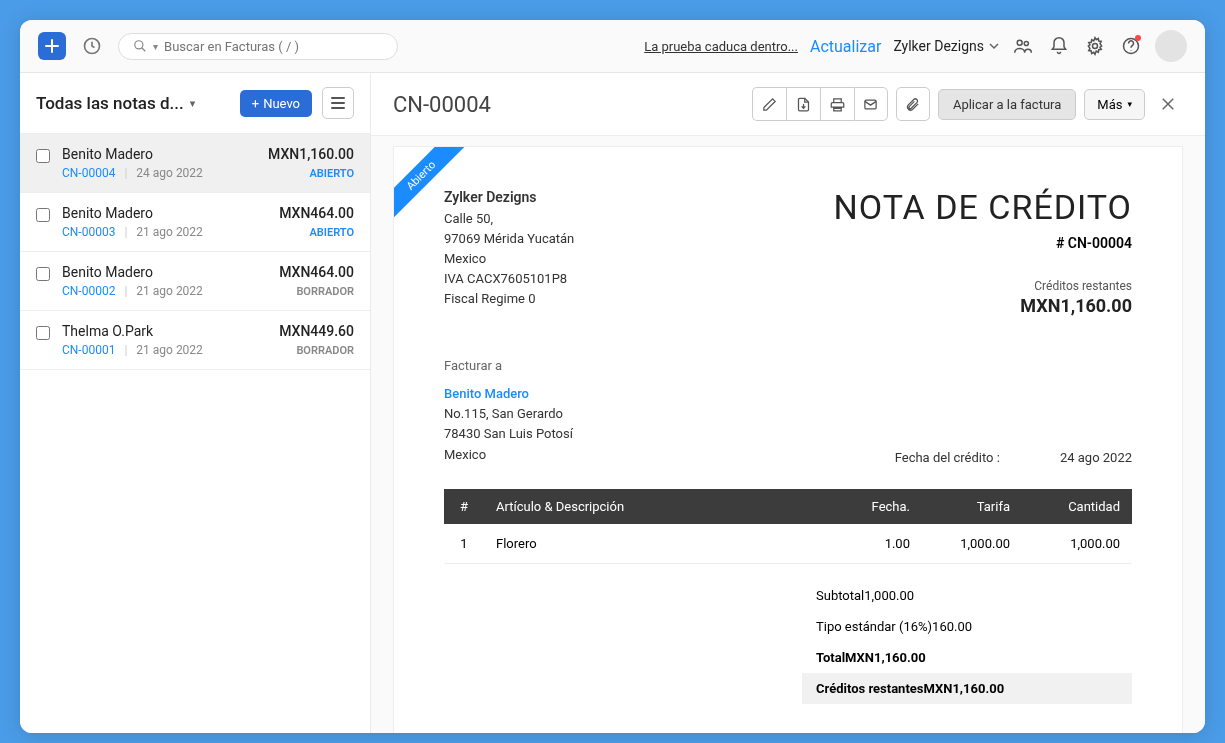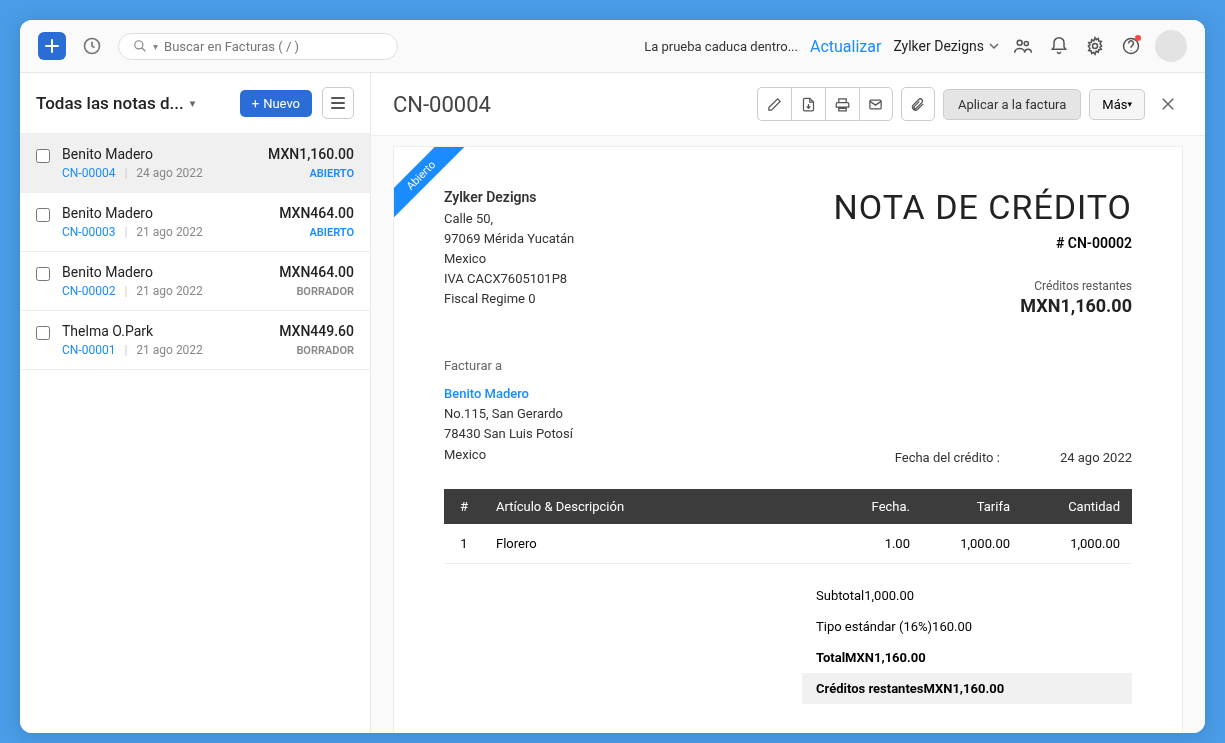--- a/index.html
+++ b/index.html
@@ -6,21 +6,21 @@
 body { background: #4a9ce8; display: flex; align-items: center; justify-content: center; min-height: 100vh; padding: 20px; }
 .app-window { background: #fff; border-radius: 12px; width: 1195px; height: 713px; overflow: hidden; display: flex; flex-direction: column; box-shadow: 0 2px 20px rgba(0,0,0,0.15); }
 .topbar { display: flex; align-items: center; padding: 10px 18px; gap: 12px; border-bottom: 1px solid #e6e6e6; background: #fafafa; }
 .plus-btn { width: 28px; height: 28px; background: #2b6dd6; border-radius: 6px; display: flex; align-items: center; justify-content: center; color: #fff; cursor: pointer; }
 .history-btn { width: 28px; height: 28px; display: flex; align-items: center; justify-content: center; color: #666; cursor: pointer; }
 .search-wrap { display: flex; align-items: center; background: #fff; border: 1px solid #ddd; border-radius: 20px; padding: 5px 14px; width: 280px; gap: 6px; }
 .search-wrap input { border: none; outline: none; font-size: 13px; flex: 1; color: #444; }
 .search-wrap .search-icon { color: #888; }
 .search-wrap .caret { color: #888; font-size: 10px; }
 .topbar-spacer { flex: 1; }
-.trial-text { font-size: 13px; color: #333; }
+.trial-text { font-size: 13px; color: #333; text-decoration: underline; }
 .trial-link { color: #1a8cff; cursor: pointer; }
 .org-name { font-size: 14px; color: #222; display: flex; align-items: center; gap: 5px; cursor: pointer; }
 .top-icon { width: 24px; height: 24px; display: flex; align-items: center; justify-content: center; color: #555; cursor: pointer; position: relative; }
 .notif-dot { position: absolute; top: 1px; right: 2px; width: 6px; height: 6px; background: #ff4444; border-radius: 50%; }
 .avatar { width: 32px; height: 32px; border-radius: 50%; background: #e3e3e3; }
 .main-area { display: flex; flex: 1; overflow: hidden; }
 .sidebar { width: 351px; border-right: 1px solid #eaeaea; display: flex; flex-direction: column; background: #fff; }
 .sidebar-header { display: flex; align-items: center; padding: 14px 16px; gap: 10px; border-bottom: 1px solid #eee; }
 .sidebar-title { font-size: 17px; font-weight: 500; color: #222; flex: 1; display: flex; align-items: center; gap: 6px; cursor: pointer; }
 .new-btn { background: #2b6dd6; color: #fff; border: none; border-radius: 5px; padding: 6px 12px; font-size: 13px; cursor: pointer; display: flex; align-items: center; gap: 4px; }
@@ -38,21 +38,21 @@
 .note-id { color: #1a8cff; }
 .note-sep { color: #ccc; margin: 0 6px; }
 .note-status { font-size: 11px; font-weight: 600; }
 .note-status.abierto { color: #1a8cff; }
 .note-status.borrador { color: #888; }
 .detail-pane { flex: 1; display: flex; flex-direction: column; overflow: hidden; }
 .detail-header { display: flex; align-items: center; padding: 14px 22px; gap: 8px; border-bottom: 1px solid #eee; }
 .detail-title { font-size: 22px; color: #444; flex: 1; }
 .icon-btn { width: 34px; height: 34px; border: 1px solid #ccc; border-radius: 5px; display: flex; align-items: center; justify-content: center; cursor: pointer; color: #555; background: #fff; }
 .text-btn { border: 1px solid #ccc; border-radius: 5px; padding: 7px 14px; font-size: 13px; cursor: pointer; background: #e5e5e5; color: #333; }
-.more-btn { display: flex; align-items: center; border: 1px solid #ccc; border-radius: 5px; padding: 7px 12px; font-size: 13px; cursor: pointer; background: #f6f6f6; }
+.more-btn { display: flex; align-items: center; gap: 5px; border: 1px solid #ccc; border-radius: 5px; padding: 7px 12px; font-size: 13px; cursor: pointer; background: #f6f6f6; }
 .close-x { cursor: pointer; color: #666; padding: 0 6px; }
 .detail-body { flex: 1; overflow-y: auto; padding: 0 22px 22px; background: #fafafa; }
 .doc-card { background: #fff; border: 1px solid #eee; margin-top: 10px; position: relative; padding: 30px 50px 40px; }
 .ribbon { position: absolute; top: 0; left: 0; width: 80px; height: 80px; overflow: hidden; }
 .ribbon-inner { position: absolute; width: 110px; text-align: center; background: #1a8cff; color: #fff; font-size: 11px; padding: 4px 0; transform: rotate(-45deg); left: -28px; top: 18px; }
 .doc-top { display: flex; justify-content: space-between; margin-top: 10px; }
 .company-info { font-size: 13px; color: #333; line-height: 1.55; }
 .company-info .cname { font-weight: 600; font-size: 14px; }
 .doc-right { text-align: right; }
 .doc-type { font-size: 34px; color: #222; letter-spacing: 1px; }
@@ -288,21 +288,21 @@
             <div class="company-info">
               <div class="cname">Zylker Dezigns</div>
               <div>Calle 50,</div>
               <div>97069 Mérida Yucatán</div>
               <div>Mexico</div>
               <div>IVA CACX7605101P8</div>
               <div>Fiscal Regime 0</div>
             </div>
             <div class="doc-right">
               <div class="doc-type">NOTA DE CRÉDITO</div>
-              <div class="doc-num"># CN-00002</div>
+              <div class="doc-num"># CN-00004</div>
               <div class="credits-label">Créditos restantes</div>
               <div class="credits-amount">MXN1,160.00</div>
             </div>
           </div>
 
           <div class="bill-section">
             <div class="bill-to">
               <div class="label">Facturar a</div>
               <div class="cust-link">Benito Madero</div>
               <div>No.115, San Gerardo</div>

